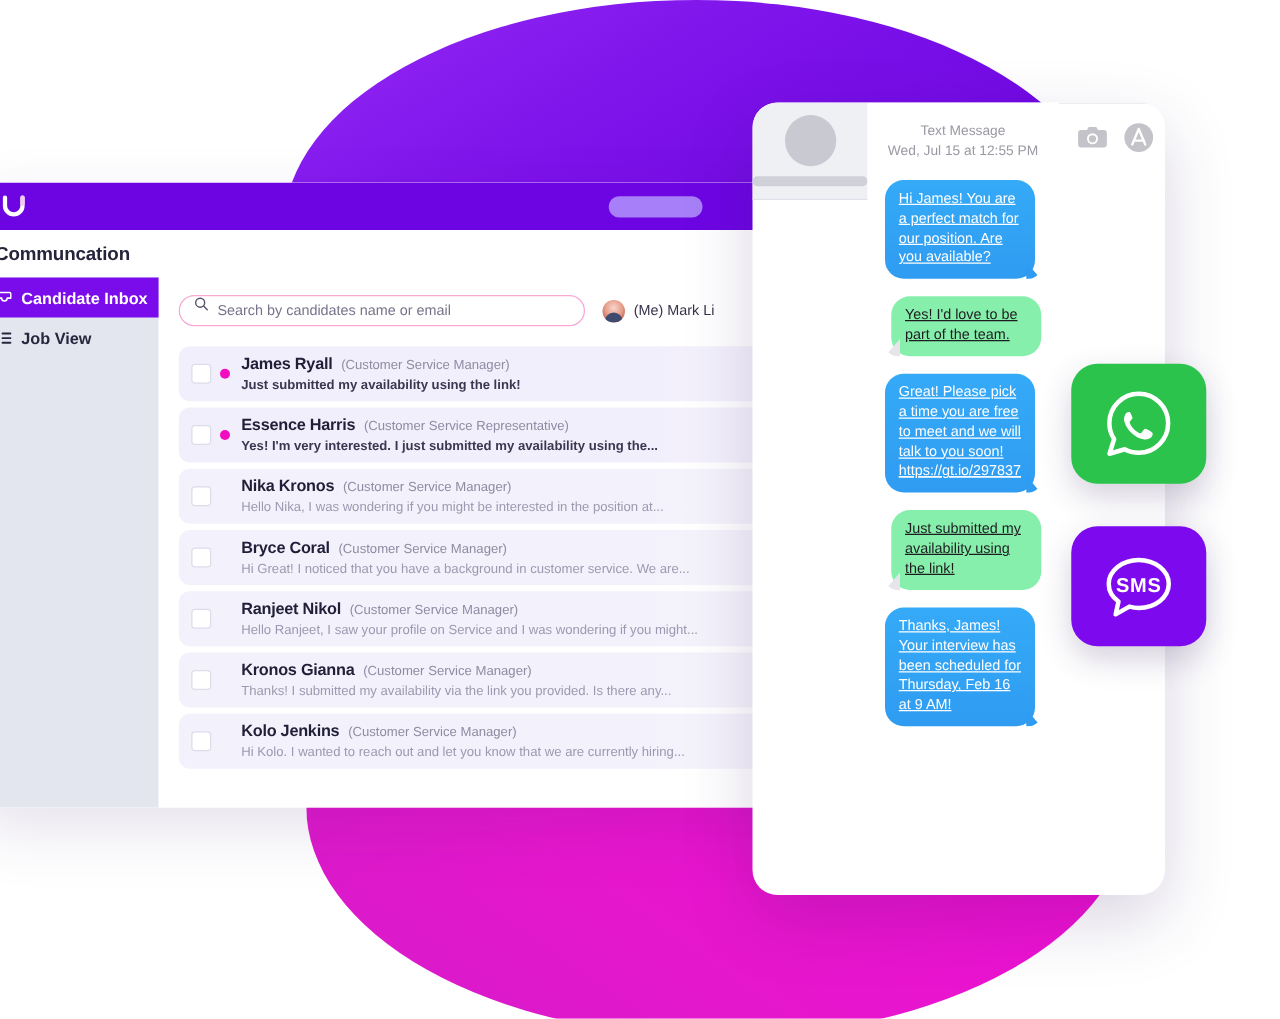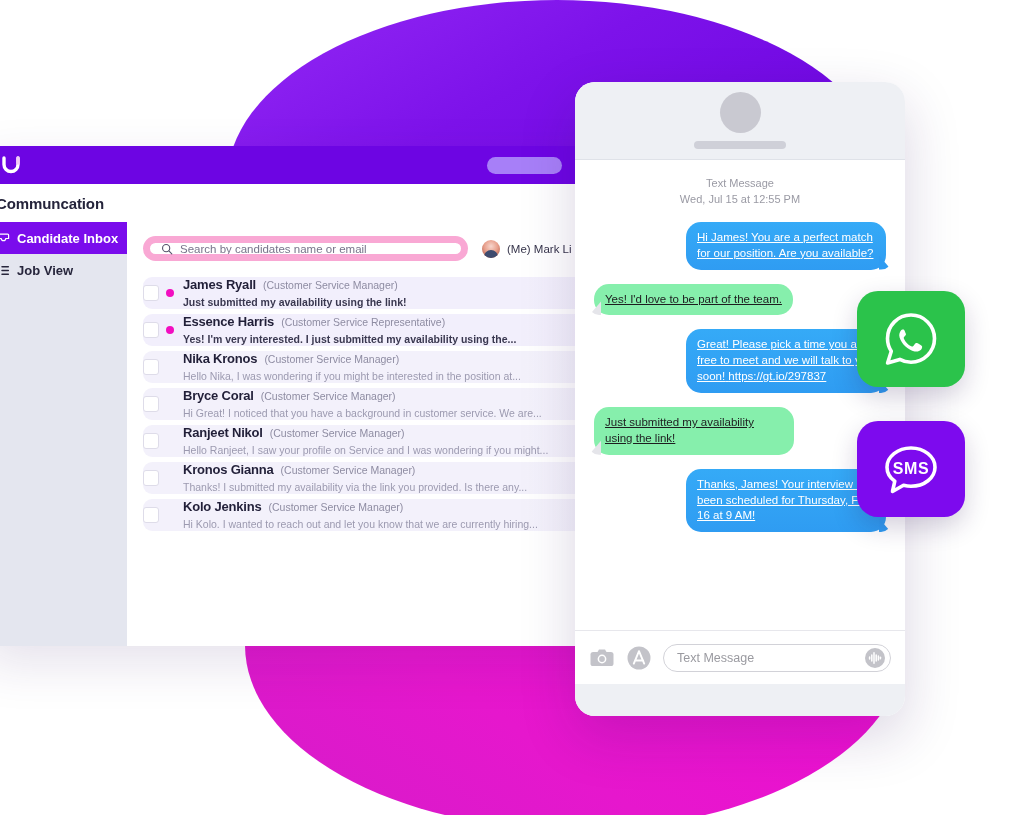--- a/index.html
+++ b/index.html
@@ -132,21 +132,21 @@
 
   .search-row {
     display: flex;
     align-items: center;
     gap: 14px;
     margin-bottom: 16px;
   }
   .search-box {
     flex: 0 0 325px;
     height: 25px;
-    border: 7px solid #f9a8d4;
+    border: 1px solid #f9a8d4;
     border-radius: 13px;
     display: flex;
     gap: 7px;
     padding: 0 11px;
   }
   .search-box input {
     border: 0;
     outline: 0;
     font-size: 11.5px;
     color: #6d6b80;
@@ -178,26 +178,27 @@
     position: absolute;
     left: 2px; bottom: 0;
     width: 14px; height: 8px;
     border-radius: 7px 7px 0 0;
     background: #3e4b6e;
   }
 
   
   .row {
     position: relative;
-    height: 32px;
+    height: 44px;
     border-radius: 9px;
     background: linear-gradient(90deg, #f2effc 0%, #f2effc 62%, rgba(242,239,252,0.35) 100%);
     margin-bottom: 5px;
     display: flex;
     align-items: center;
+    padding-left: 10px;
   }
   .row.plain {
     background: linear-gradient(90deg, #f3f1fb 0%, #f3f1fb 62%, rgba(243,241,251,0.3) 100%);
   }
   .chk {
     width: 16px; height: 16px;
     border: 1.5px solid #dedce9;
     border-radius: 3px;
     background: #ffffff;
     flex: 0 0 16px;
@@ -236,30 +237,30 @@
     position: absolute;
     right: 0; top: 0;
     width: 170px; height: 100%;
     background: linear-gradient(90deg, rgba(255,255,255,0) 0%, #ffffff 70%);
     pointer-events: none;
   }
 
   
   .phone {
     position: absolute;
-    left: 575px;
+    left: 602px;
     top: 82px;
     width: 330px;
     height: 634px;
     background: #ffffff;
     border-radius: 20px;
     box-shadow: 0 20px 55px rgba(50, 20, 95, 0.18);
     overflow: hidden;
     display: flex;
-    flex-direction: column;
+    flex-direction: row;
   }
   .phone-header {
     height: 78px;
     background: #eef0f4;
     border-bottom: 1px solid #dfe2e8;
     display: flex;
     flex-direction: column;
     align-items: center;
     justify-content: center;
     gap: 8px;

